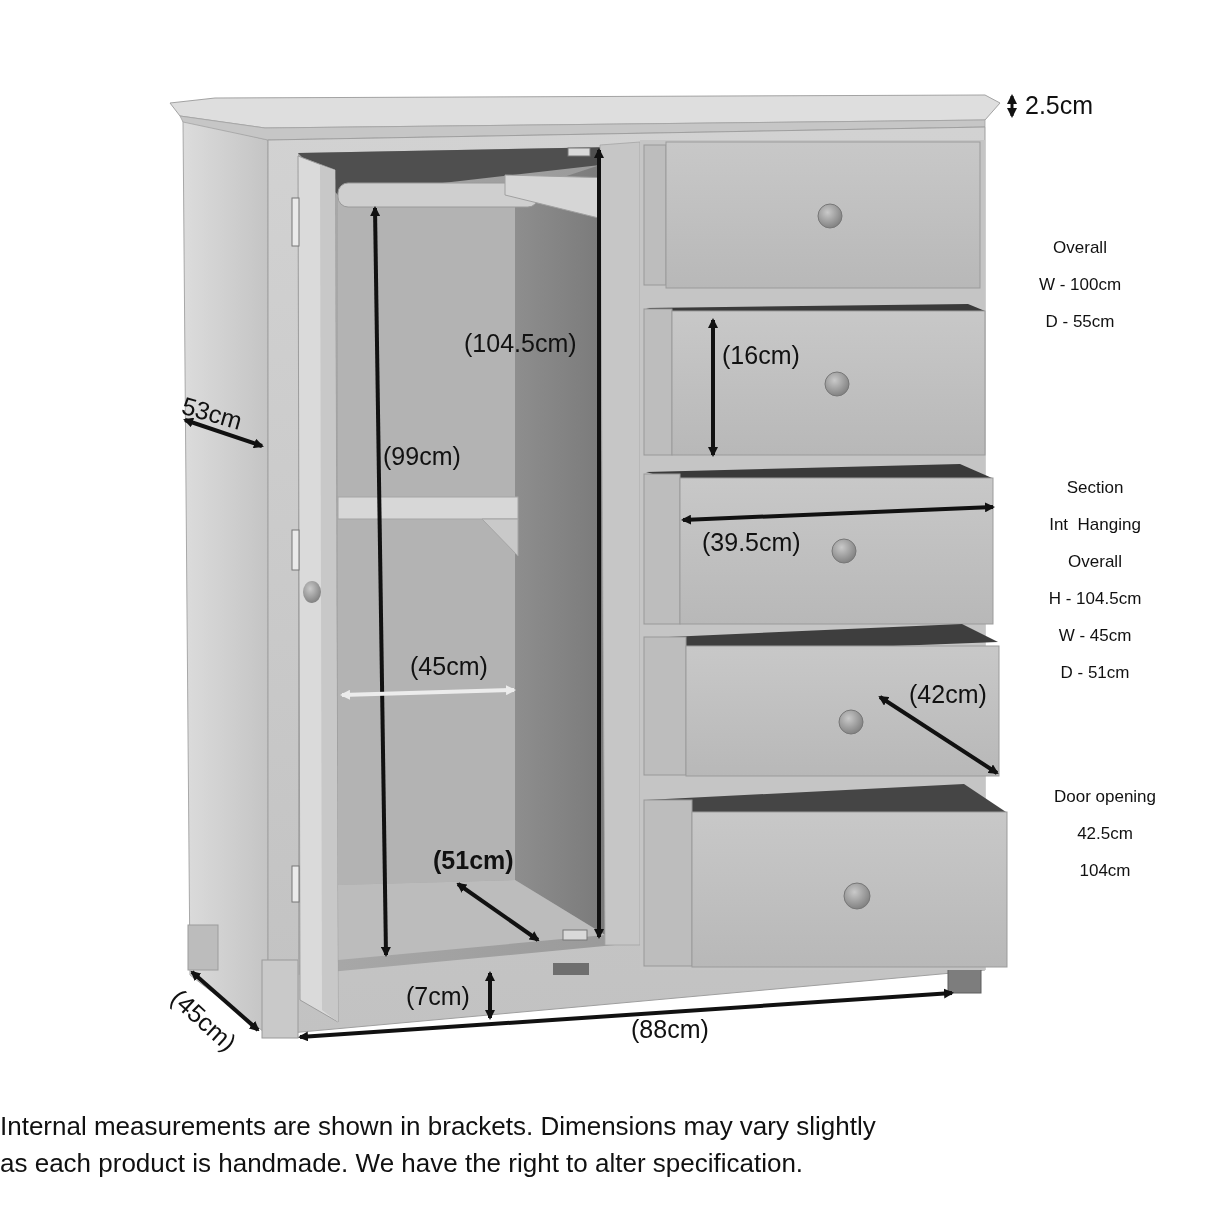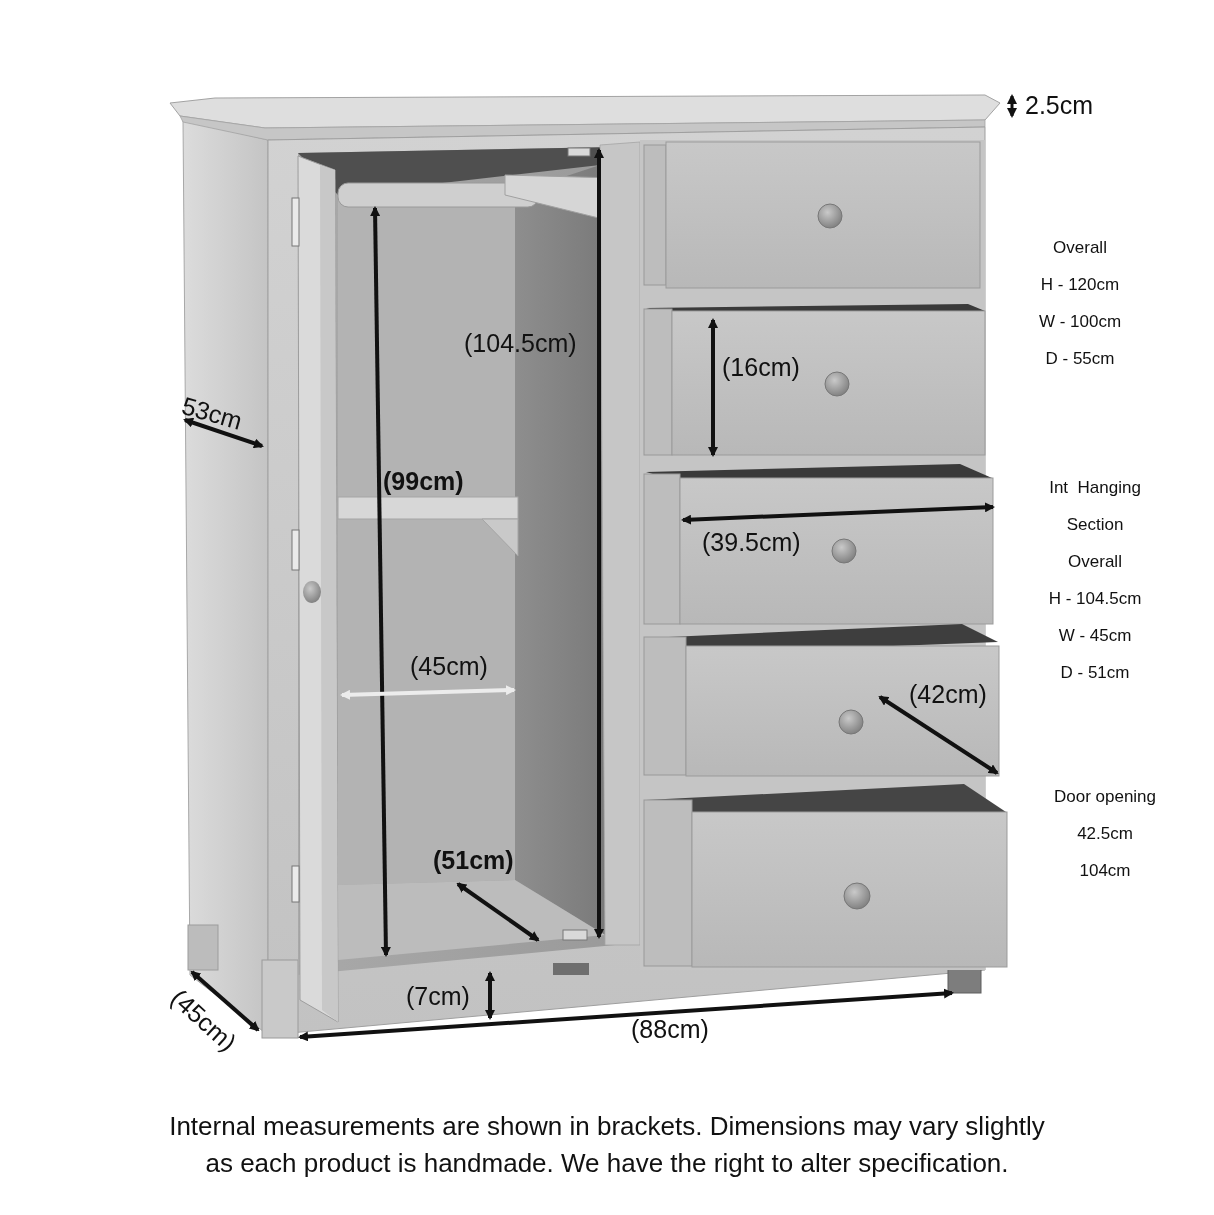--- a/index.html
+++ b/index.html
@@ -2,21 +2,21 @@
 <html><head>
   <meta charset="utf-8">
   <style>
     html, body { margin: 0; padding: 0; background: #ffffff; }
     body { width: 1214px; height: 1215px; position: relative; overflow: hidden;
            font-family: "Liberation Sans", "DejaVu Sans", sans-serif; color: #111; }
     #stage { position: absolute; left: 0; top: 0; width: 1214px; height: 1215px; padding-left: 47px; }
     .lbl { position: absolute; font-size: 25px; line-height: 1; white-space: nowrap; color: #111; }
     .spec { position: absolute; text-align: center; font-size: 17px; line-height: 37px; color: #111; white-space: nowrap; }
     .spec div { display: block; }
-    .footer { position: absolute; left: 0; width: 1214px; text-align: center;
+    .footer { position: absolute; left: 0; width: 1214px; text-align: left;
               font-size: 26px; line-height: 37px; color: #111; top: 1108px; }
     .footer div { display: block; }
   </style>
 </head>
 <body>
 
 <div id="stage">
 
   <svg width="1214" height="1215" viewBox="0 0 1214 1215" xmlns="http://www.w3.org/2000/svg" style="position:absolute;left:0;top:0;">
     <defs>
@@ -172,40 +172,39 @@
 
       <line x1="300" y1="1037" x2="952" y2="993" marker-start="url(#arrowStart)" marker-end="url(#arrowEnd)"></line>
 
       <line x1="192" y1="972" x2="258" y2="1030" marker-start="url(#arrowStart)" marker-end="url(#arrowEnd)"></line>
     </g>
   </svg>
 
   <span class="lbl" style="left:1025px;top:93px;">2.5cm</span>
   <span class="lbl" style="left:186px;top:393px;transform:rotate(16deg);transform-origin:left top;">53cm</span>
   <span class="lbl" style="left:464px;top:331px;">(104.5cm)</span>
-  <span class="lbl" style="left:383px;top:469px;font-weight:bold;">(99cm)</span>
+  <span class="lbl" style="left:383px;top:444px;">(99cm)</span>
   <span class="lbl" style="left:410px;top:654px;">(45cm)</span>
   <span class="lbl" style="left:433px;top:848px;font-weight:bold;">(51cm)</span>
-  <span class="lbl" style="left:722px;top:355px;">(16cm)</span>
+  <span class="lbl" style="left:722px;top:343px;">(16cm)</span>
   <span class="lbl" style="left:702px;top:530px;">(39.5cm)</span>
   <span class="lbl" style="left:909px;top:682px;">(42cm)</span>
   <span class="lbl" style="left:406px;top:984px;">(7cm)</span>
   <span class="lbl" style="left:631px;top:1017px;">(88cm)</span>
   <span class="lbl" style="left:183px;top:985px;transform:rotate(42deg);transform-origin:left top;">(45cm)</span>
 
   <div class="spec" style="left:1000px;top:229px;width:160px;">
     <div>Overall</div>
-    <div>H - 120cm</div>
     <div>W - 100cm</div>
     <div>D - 55cm</div>
   </div>
 
   <div class="spec" style="left:1010px;top:469px;width:170px;">
+    <div>Section</div>
     <div style="white-space:pre;">Int  Hanging</div>
-    <div>Section</div>
     <div>Overall</div>
     <div>H - 104.5cm</div>
     <div>W - 45cm</div>
     <div>D - 51cm</div>
   </div>
 
   <div class="spec" style="left:1015px;top:778px;width:180px;">
     <div>Door opening</div>
     <div>42.5cm</div>
     <div>104cm</div>

